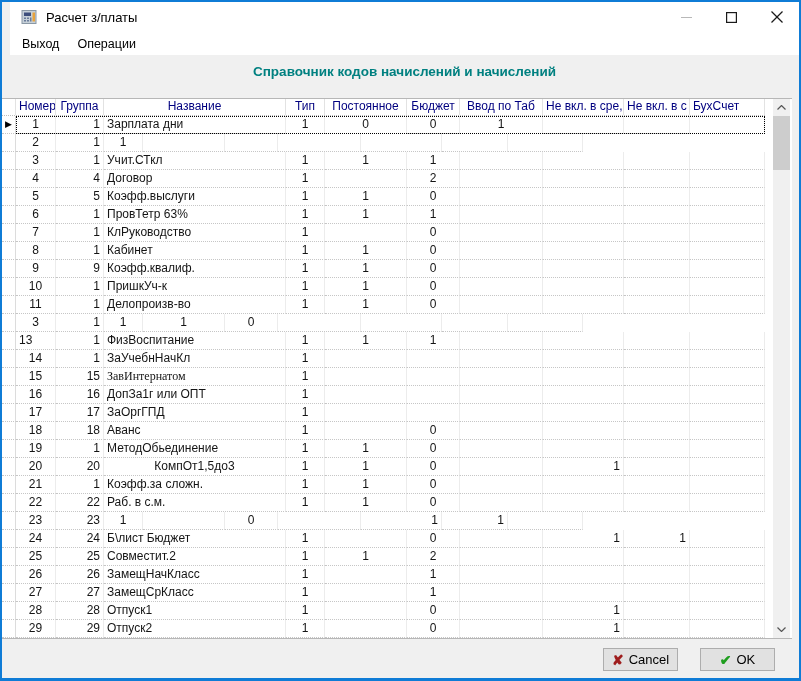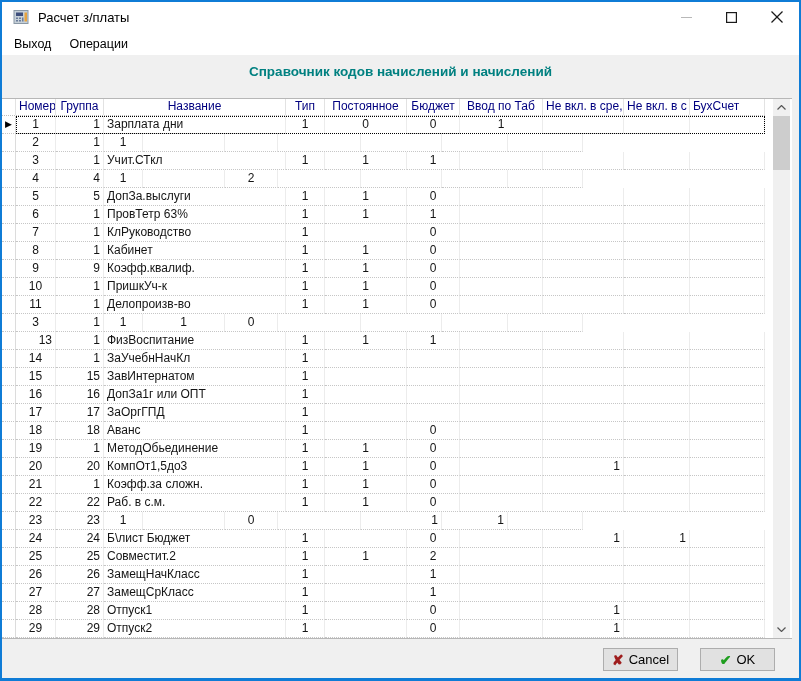--- a/index.html
+++ b/index.html
@@ -2,21 +2,21 @@
 <html><head>
 <meta charset="utf-8">
 <style>
   * { margin:0; padding:0; box-sizing:border-box; }
   html,body { background:#ffffff; }
   body { font-family:"Liberation Sans", sans-serif; }
 
   .window {
     position:relative; width:801px; height:681px;
     border:2px solid #0f7cd6; border-bottom-width:3px;
-    background:#f0f0f0; overflow:hidden;
+    background:#f0f0f0; overflow:hidden;padding-left:8px;
   }
 
   
   .titlebar { height:30px; background:#ffffff; display:flex; align-items:center; position:relative; }
   .app-icon { margin-left:11px; width:16px; height:16px; display:inline-block; }
   .title-text { margin-left:9px; font-size:13px; color:#000000; }
   .win-controls { position:absolute; right:0; top:0; display:flex; height:30px; }
   .win-btn { width:45px; height:30px; display:flex; align-items:center; justify-content:center; }
 
   
@@ -155,33 +155,34 @@
           <div class="cell" style="width: 53px; text-align: center;">1</div>
           <div class="cell" style="width: 83px; text-align: center;"></div>
           <div class="cell" style="width: 81px; text-align: right;"></div>
           <div class="cell" style="width: 66px; text-align: right;"></div>
           <div class="cell" style="width: 75px; text-align: left;"></div>
         </div>
         <div class="grid-row">
           <div class="cell indicator" style="width: 14px;"></div>
           <div class="cell" style="width: 40px; text-align: center;">4</div>
           <div class="cell" style="width: 48px; text-align: right;">4</div>
+          <div class="cell" style="width: 182px; text-align: left;">Договор</div>
           <div class="cell" style="width: 39px; text-align: center;">1</div>
           <div class="cell" style="width: 82px; text-align: center;"></div>
           <div class="cell" style="width: 53px; text-align: center;">2</div>
           <div class="cell" style="width: 83px; text-align: center;"></div>
           <div class="cell" style="width: 81px; text-align: right;"></div>
           <div class="cell" style="width: 66px; text-align: right;"></div>
           <div class="cell" style="width: 75px; text-align: left;"></div>
         </div>
         <div class="grid-row">
           <div class="cell indicator" style="width: 14px;"></div>
           <div class="cell" style="width: 40px; text-align: center;">5</div>
           <div class="cell" style="width: 48px; text-align: right;">5</div>
-          <div class="cell" style="width: 182px; text-align: left;">ДопЗа.выслуги</div>
+          <div class="cell" style="width: 182px; text-align: left;">Коэфф.выслуги</div>
           <div class="cell" style="width: 39px; text-align: center;">1</div>
           <div class="cell" style="width: 82px; text-align: center;">1</div>
           <div class="cell" style="width: 53px; text-align: center;">0</div>
           <div class="cell" style="width: 83px; text-align: center;"></div>
           <div class="cell" style="width: 81px; text-align: right;"></div>
           <div class="cell" style="width: 66px; text-align: right;"></div>
           <div class="cell" style="width: 75px; text-align: left;"></div>
         </div>
         <div class="grid-row">
           <div class="cell indicator" style="width: 14px;"></div>
@@ -268,21 +269,21 @@
           <div class="cell" style="width: 39px; text-align: center;">1</div>
           <div class="cell" style="width: 82px; text-align: center;">1</div>
           <div class="cell" style="width: 53px; text-align: center;">0</div>
           <div class="cell" style="width: 83px; text-align: center;"></div>
           <div class="cell" style="width: 81px; text-align: right;"></div>
           <div class="cell" style="width: 66px; text-align: right;"></div>
           <div class="cell" style="width: 75px; text-align: left;"></div>
         </div>
         <div class="grid-row">
           <div class="cell indicator" style="width: 14px;"></div>
-          <div class="cell" style="width: 40px; text-align: right;">13</div>
+          <div class="cell" style="width: 40px; text-align: left;">13</div>
           <div class="cell" style="width: 48px; text-align: right;">1</div>
           <div class="cell" style="width: 182px; text-align: left;">ФизВоспитание</div>
           <div class="cell" style="width: 39px; text-align: center;">1</div>
           <div class="cell" style="width: 82px; text-align: center;">1</div>
           <div class="cell" style="width: 53px; text-align: center;">1</div>
           <div class="cell" style="width: 83px; text-align: center;"></div>
           <div class="cell" style="width: 81px; text-align: right;"></div>
           <div class="cell" style="width: 66px; text-align: right;"></div>
           <div class="cell" style="width: 75px; text-align: left;"></div>
         </div>
@@ -296,21 +297,21 @@
           <div class="cell" style="width: 53px; text-align: center;"></div>
           <div class="cell" style="width: 83px; text-align: center;"></div>
           <div class="cell" style="width: 81px; text-align: right;"></div>
           <div class="cell" style="width: 66px; text-align: right;"></div>
           <div class="cell" style="width: 75px; text-align: left;"></div>
         </div>
         <div class="grid-row">
           <div class="cell indicator" style="width: 14px;"></div>
           <div class="cell" style="width: 40px; text-align: center;">15</div>
           <div class="cell" style="width: 48px; text-align: right;">15</div>
-          <div class="cell" style="width: 182px; text-align: left;">ЗавИнтернатом</div>
+          <div class="cell" style="width: 182px; text-align: left; font-family: Liberation Serif, serif;">ЗавИнтернатом</div>
           <div class="cell" style="width: 39px; text-align: center;">1</div>
           <div class="cell" style="width: 82px; text-align: center;"></div>
           <div class="cell" style="width: 53px; text-align: center;"></div>
           <div class="cell" style="width: 83px; text-align: center;"></div>
           <div class="cell" style="width: 81px; text-align: right;"></div>
           <div class="cell" style="width: 66px; text-align: right;"></div>
           <div class="cell" style="width: 75px; text-align: left;"></div>
         </div>
         <div class="grid-row">
           <div class="cell indicator" style="width: 14px;"></div>
@@ -361,21 +362,21 @@
           <div class="cell" style="width: 53px; text-align: center;">0</div>
           <div class="cell" style="width: 83px; text-align: center;"></div>
           <div class="cell" style="width: 81px; text-align: right;"></div>
           <div class="cell" style="width: 66px; text-align: right;"></div>
           <div class="cell" style="width: 75px; text-align: left;"></div>
         </div>
         <div class="grid-row">
           <div class="cell indicator" style="width: 14px;"></div>
           <div class="cell" style="width: 40px; text-align: center;">20</div>
           <div class="cell" style="width: 48px; text-align: right;">20</div>
-          <div class="cell" style="width: 182px; text-align: left;">КомпОт1,5до3</div>
+          <div class="cell" style="width: 182px; text-align: center;">КомпОт1,5до3</div>
           <div class="cell" style="width: 39px; text-align: center;">1</div>
           <div class="cell" style="width: 82px; text-align: center;">1</div>
           <div class="cell" style="width: 53px; text-align: center;">0</div>
           <div class="cell" style="width: 83px; text-align: center;"></div>
           <div class="cell" style="width: 81px; text-align: right;">1</div>
           <div class="cell" style="width: 66px; text-align: right;"></div>
           <div class="cell" style="width: 75px; text-align: left;"></div>
         </div>
         <div class="grid-row">
           <div class="cell indicator" style="width: 14px;"></div>

